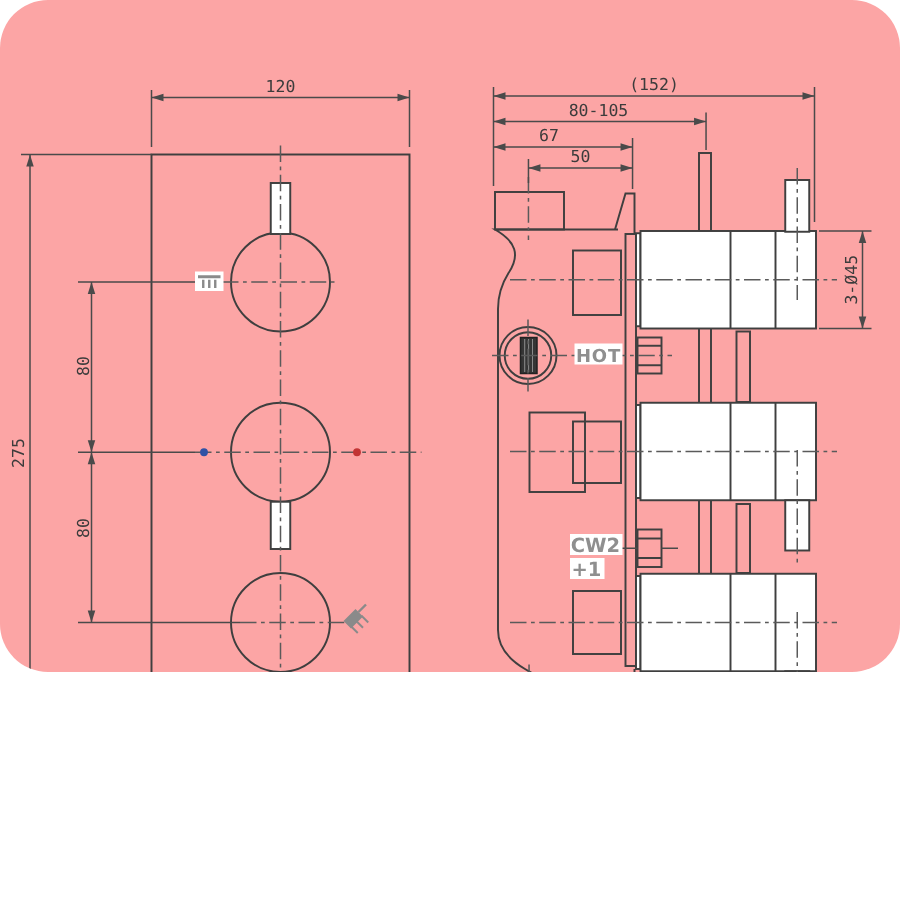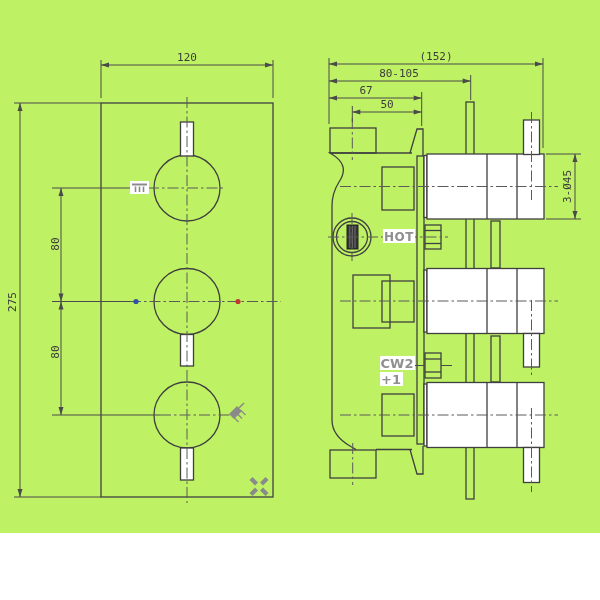--- a/index.html
+++ b/index.html
@@ -1,17 +1,17 @@
 <!DOCTYPE html>
 <html><head>
 <meta charset="utf-8">
 <style>
   html,body{margin:0;padding:0;background:#fff;}
-  #canvas{position:relative;width:600px;height:533px;background:#bef264;overflow:hidden;
-          font-family:"DejaVu Sans", sans-serif;}
+  #canvas{position:relative;width:600px;height:448px;background:#fca5a5;overflow:hidden;
+          font-family:"DejaVu Sans", sans-serif;border-radius:32px;}
   svg{position:absolute;left:0;top:0;}
   .geo{stroke:#3f3f3f;stroke-width:1.3;fill:none;}
   .geof{stroke:#3f3f3f;stroke-width:1.3;fill:#ffffff;}
   .thin{stroke:#4a4a4a;stroke-width:1;fill:none;}
   .cl{stroke:#5a5a5a;stroke-width:1;fill:none;stroke-dasharray:11 3 2.5 3;}
   .arr{fill:#4a4a4a;stroke:none;}
   .dim{font-family:"DejaVu Sans Mono", monospace;font-size:11px;fill:#3c3c3c;}
   .glabel{font-family:"DejaVu Sans", sans-serif;font-weight:bold;font-size:12px;fill:#8f8f8f;letter-spacing:.5px;}
   .glabel2{font-family:"DejaVu Sans", sans-serif;font-weight:bold;font-size:13px;fill:#8f8f8f;}
   .gray{stroke:#8a8a8a;fill:none;}

